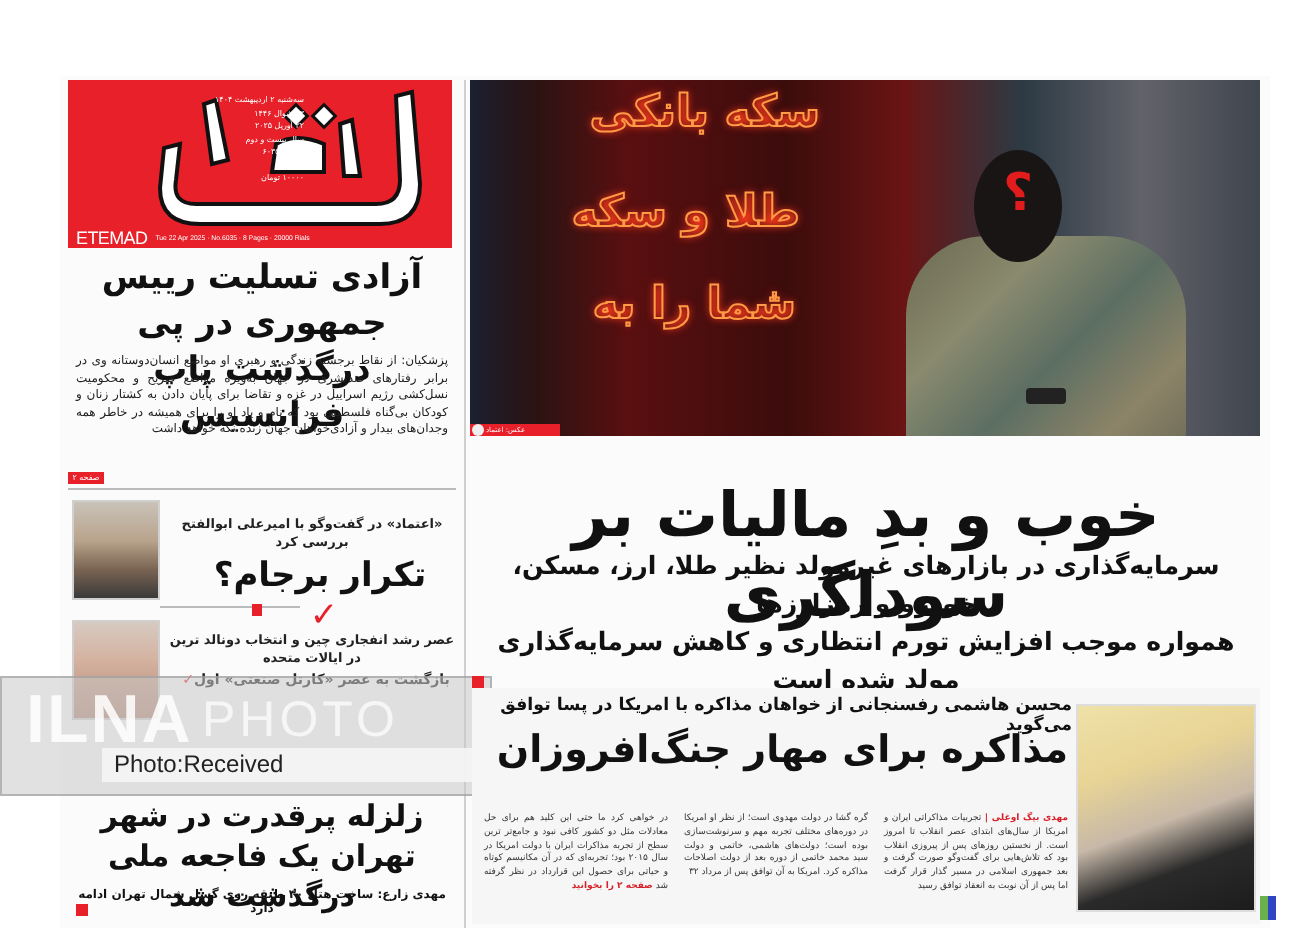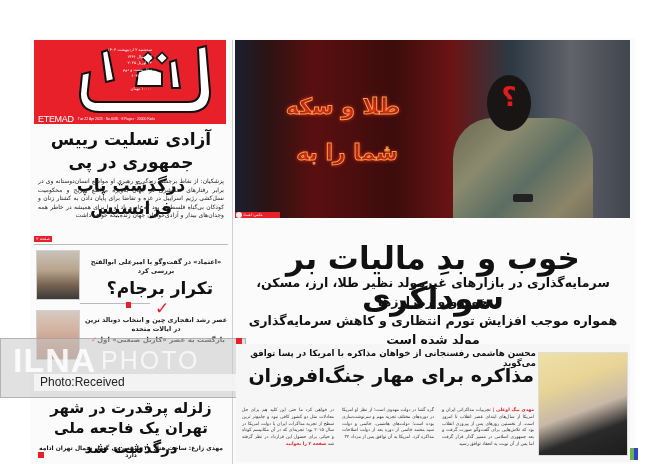--- a/index.html
+++ b/index.html
@@ -31,21 +31,21 @@
   .avatar-woman { background: linear-gradient(180deg,#d6cac0 0%,#d4b2a0 40%,#c59c89 70%,#b88f7e 100%); }
   .avatar-rafsanjani { background: linear-gradient(160deg,#efe1a8 0%,#e8d495 30%,#c7b8a8 55%,#2a2a2a 75%,#1c1c1c 100%); }
 
   .small-text { position: absolute; direction: rtl; text-align: center; font-size: 6.5px; line-height: 9px; color: #222; font-weight: bold; }
   .q-head { position: absolute; direction: rtl; font-weight: bold; font-size: 17px; color: #111; }
   .check { color: #e8202a; font-weight: normal; margin-left: 4px; }
 
   .watermark { position: absolute; left: 0; top: 338px; width: 246px; height: 60px; background: rgba(200,200,200,0.55); border: 1px solid rgba(150,150,150,0.6); text-align: right; }
   .wm-logo { position: absolute; left: 12px; top: 2px; font-family: "Liberation Sans", sans-serif; font-size: 34px; font-weight: bold; color: rgba(255,255,255,0.85); letter-spacing: 1px; }
   .wm-logo2 { position: absolute; left: 100px; top: 7px; font-family: "Liberation Sans", sans-serif; font-size: 25px; color: rgba(255,255,255,0.7); letter-spacing: 2px; }
-  .wm-credit { position: absolute; left: 34px; top: 374px; width: 206px; height: 17px; background: rgba(245,245,245,0.9); padding-left: 40px; }
+  .wm-credit { position: absolute; left: 51px; top: 374px; width: 206px; height: 17px; background: rgba(245,245,245,0.9); padding-left: 40px; }
   .wm-credit span { position: absolute; left: 6px; top: 1px; font-family: "Liberation Sans", sans-serif; font-size: 12px; color: #222; }
 
   .quake-head { position: absolute; left: 34px; top: 398px; width: 194px; direction: rtl; text-align: center; font-weight: bold; font-size: 15px; line-height: 20px; }
   .quake-sub { position: absolute; left: 34px; top: 444px; width: 194px; direction: rtl; text-align: center; font-size: 6px; font-weight: bold; }
 
   
   .photo { position: absolute; left: 235px; top: 40px; width: 395px; height: 178px; overflow: hidden;
            background: linear-gradient(90deg,#1b2030 0%,#2a1313 8%,#5a0f10 20%,#3c0c0c 40%,#6a1414 55%,#2c3a44 70%,#62626a 85%,#40454e 100%); }
   .neon { position: absolute; font-family: "DejaVu Sans", sans-serif; font-weight: bold; color: transparent; -webkit-text-stroke: 1px #ff9a45; text-shadow: 0 0 4px #ff3b1d; direction: rtl; white-space: nowrap; }
   .person-body { position: absolute; left: 218px; top: 78px; width: 140px; height: 110px; border-radius: 40px 40px 0 0;
@@ -125,20 +125,21 @@
 </div>
 <div class="wm-credit">
   <span>Photo:Received</span>
 </div>
 
 <div class="quake-head">زلزله پرقدرت در شهر تهران یک فاجعه ملی درگذشت شد</div>
 <div class="quake-sub">مهدی زارع: ساخت هتل ۳۰ طبقه روی گسل شمال تهران ادامه دارد</div>
 <div class="page-tag" style="left:38px; top:452px; width:6px;"></div>
 
 <div class="photo">
+  <div class="neon" style="right:220px; top:4px; font-size:22px;">سکه بانکی</div>
   <div class="neon" style="right:230px; top:54px; font-size:22px;">طلا و سکه</div>
   <div class="neon" style="right:232px; top:100px; font-size:22px;">شما را به</div>
   <div class="person-body"></div>
   <div class="person-head"></div>
   <div class="person-q">؟</div>
   <div class="phone"></div>
   <div class="photo-caption">عکس: اعتماد</div>
   <div class="camera-icon"></div>
 </div>
 

